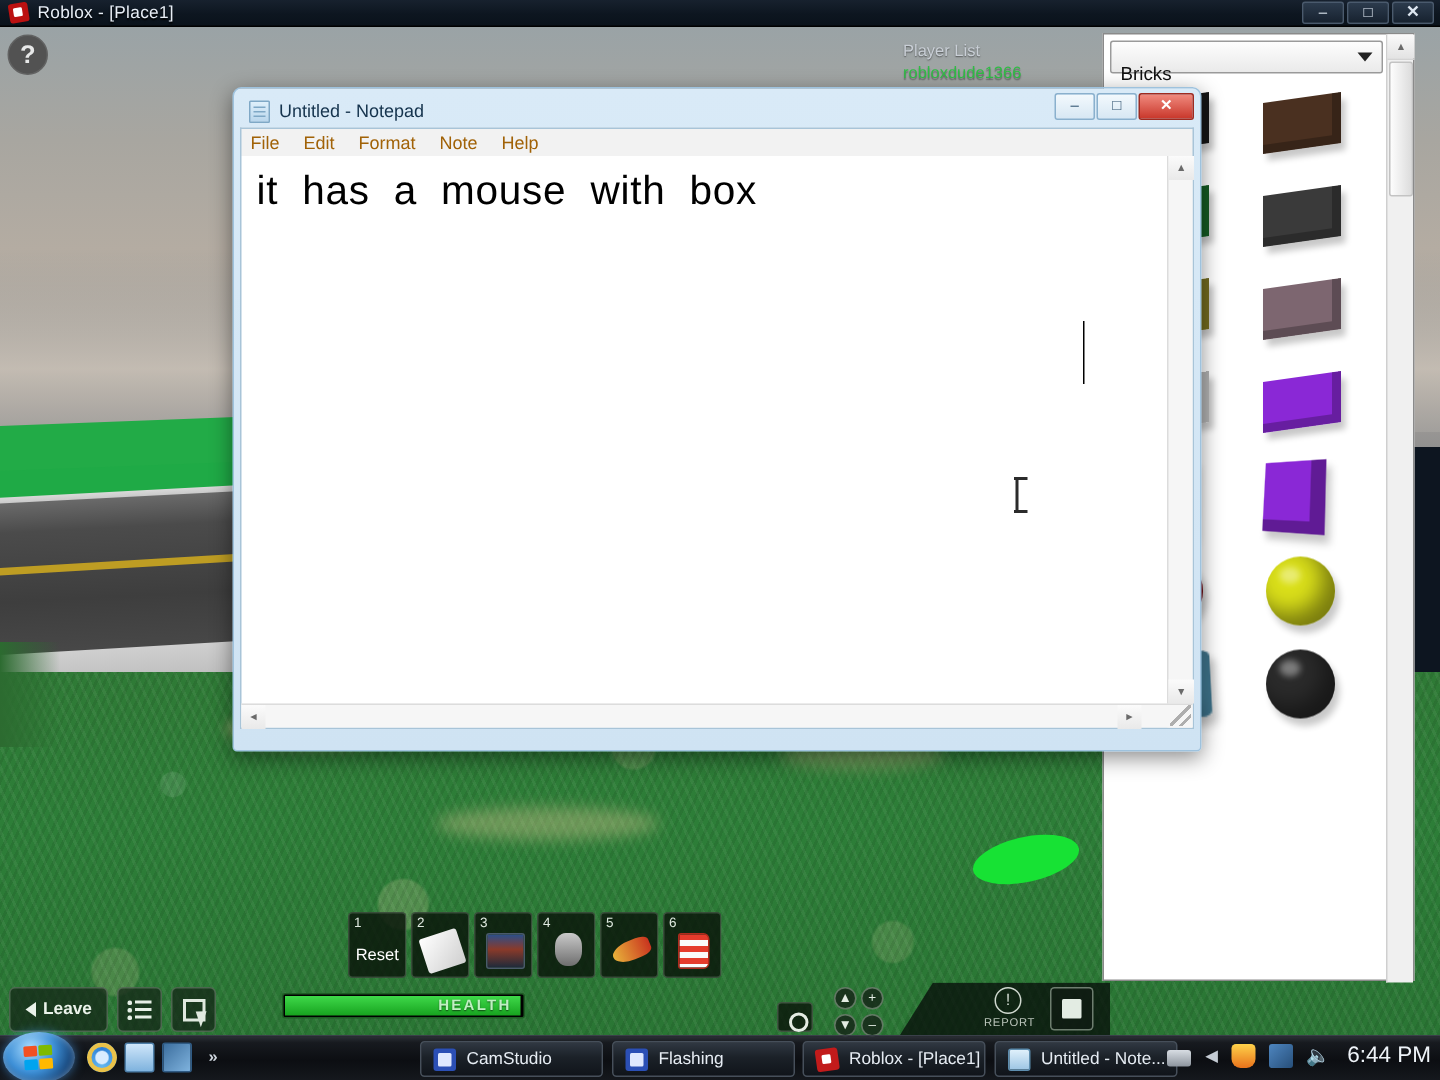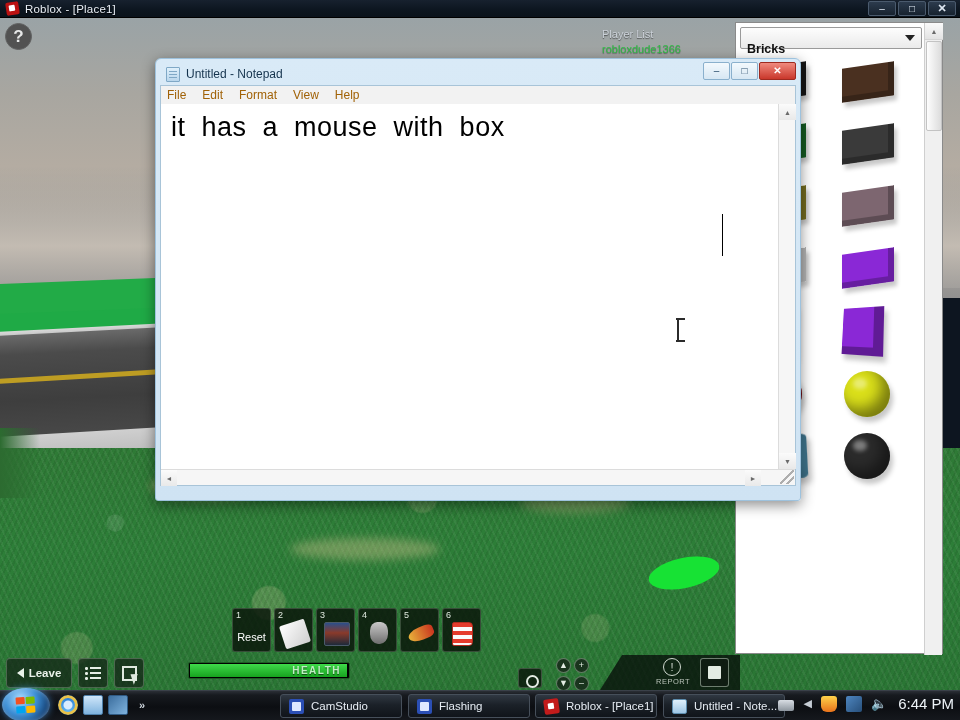--- a/index.html
+++ b/index.html
@@ -138,21 +138,21 @@
   #bricks-panel {
     position:absolute; left:735px; top:22px; width:208px; height:632px;
     background:#fff; border:1px solid #8a8a8a;
   }
   #bricks-dropdown {
     position:absolute; left:4px; top:4px; width:182px; height:22px;
     background:linear-gradient(to bottom,#fdfdfd,#eaeaea);
     border:1px solid #9a9a9a; border-radius:2px;
     display:flex; align-items:center; padding:0 6px;
   }
-  #bricks-dropdown .lbl { font-size:12.5px; font-weight:bold; color:#111;margin-top:22px; }
+  #bricks-dropdown .lbl { font-size:12.5px; font-weight:normal; color:#111;margin-top:22px; }
   #bricks-dropdown .caret {
     margin-left:auto; width:0; height:0;
     border-left:5px solid transparent; border-right:5px solid transparent;
     border-top:6px solid #222;
   }
   #bricks-scrollbar {
     position:absolute; right:0; top:0; width:18px; height:632px;
     background:#f0f0f0; border-left:1px solid #cfcfcf;
   }
   #bricks-scrollbar .sb-arrow {
@@ -624,21 +624,21 @@
         <div class="np-btn">–</div>
         <div class="np-btn">□</div>
         <div class="np-btn close">✕</div>
       </div>
     </div>
 
     <div id="np-menubar">
       <span>File</span>
       <span>Edit</span>
       <span>Format</span>
-      <span>View</span>
+      <span>Note</span>
       <span>Help</span>
     </div>
 
     <div id="np-body">
       <div id="np-text">it  has  a  mouse  with  box</div>
       <div id="np-caret"></div>
       <div id="np-ibeam"></div>
 
       <div id="np-vscroll">
         <div class="np-sb-arrow">▲</div>

